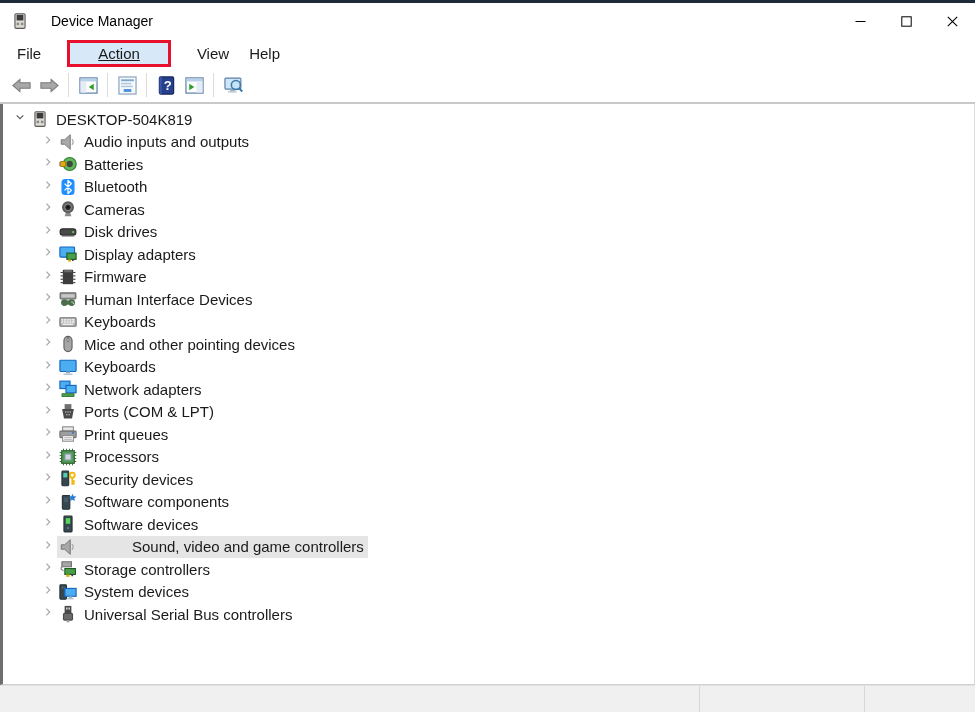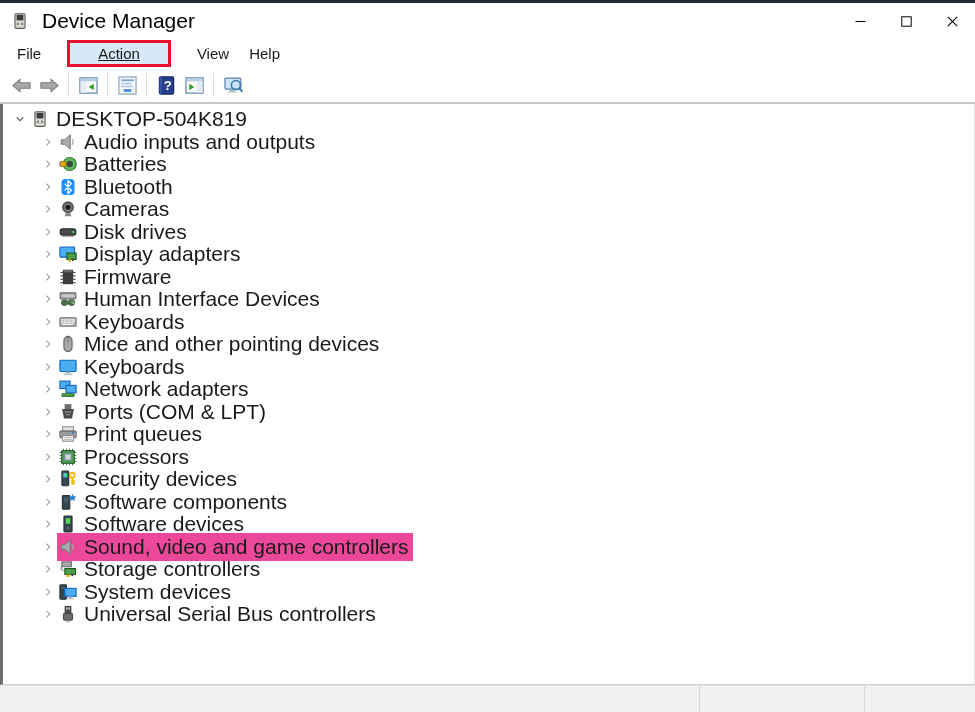--- a/index.html
+++ b/index.html
@@ -7,46 +7,46 @@
   body { font-family:"Liberation Sans", sans-serif; color:#1a1a1a; }
   .screen { width:975px; height:712px; display:flex; flex-direction:column; background:#fff; position:relative; overflow:hidden; }
 
   
   .top-strip { height:3px; background:#1c2a3a; flex:0 0 auto; }
 
   
   .titlebar { height:36px; flex:0 0 auto; display:flex; align-items:center; padding-left:11px; background:#fff; }
   .titlebar .app-icon { width:18px; height:18px; flex:0 0 auto; }
   .titlebar .app-icon svg { width:18px; height:18px; display:block; }
-  .title-text { margin-left:13px; font-size:21px; color:#000;text-align:right; }
+  .title-text { margin-left:22px; font-size:14px; color:#000;text-align:right; }
   .titlebar .spacer { flex:1; }
   .win-controls { display:flex; height:36px; }
   .win-btn { width:46px; height:36px; display:flex; align-items:center; justify-content:center; background:transparent; border:none; cursor:default; }
   .win-btn svg { width:11px; height:11px; display:block; }
 
   
   .menubar { height:29px; flex:0 0 auto; display:flex; align-items:center; padding-left:7px; font-size:15px; background:#fff; }
   .menu-item { padding:3px 10px; color:#1a1a1a;text-align:right; }
   .menu-item.annotated { background:#d7e9f9; border:3px solid #e8112d; padding:2px 28px; margin:0 16px;text-decoration:underline; }
 
   
   .toolbar { height:36px; flex:0 0 auto; display:flex; align-items:center; padding-left:7px; background:#fff; border-bottom:2px solid #c9c9c9; }
   .tb-btn { width:28px; height:28px; display:flex; align-items:center; justify-content:center; background:transparent; border:none; }
   .tb-btn svg { width:21px; height:19px; display:block; }
   .tb-sep { width:1px; height:24px; background:#dcdcdc; margin:0 5px; }
 
   
   .content { flex:1 1 auto; background:#fff; border-left:3px solid #6e6e6e; border-right:1px solid #dcdcdc; border-bottom:1px solid #d0d0d0; overflow:hidden; padding-top:4px; }
-  .tree-row { display:flex; align-items:center; height:22.5px; font-size:21px; white-space:nowrap; }
+  .tree-row { display:flex; height:22.5px; font-size:15px; white-space:nowrap; }
   .tree-row.indent-0 { padding-left:8px; }
   .tree-row.indent-1 { padding-left:36px; }
   .chevron { width:18px; height:18px; flex:0 0 auto; display:flex; align-items:center; justify-content:center; }
   .chevron svg { width:14px; height:14px; display:block; }
   .row-body { display:flex; align-items:center; padding:2px 4px 2px 2px; }
-  .tree-row.selected .row-body { background:#ec4899; }
+  .tree-row.selected .row-body { background:#e5e5e5;gap:48px; }
   .tree-icon { width:18px; height:18px; margin-right:7px; flex:0 0 auto; }
   .tree-icon svg { width:18px; height:18px; display:block; }
   .tree-label { color:#1a1a1a; }
 
   
   .statusbar { height:27px; flex:0 0 auto; background:#f0f0f0; border-top:1px solid #e2e2e2; display:flex; }
   .status-section { height:100%; border-right:1px solid #d7d7d7; }
   .status-section:nth-child(1){ width:700px; }
   .status-section:nth-child(2){ width:165px; }
   .status-section:nth-child(3){ flex:1; border-right:none; }

